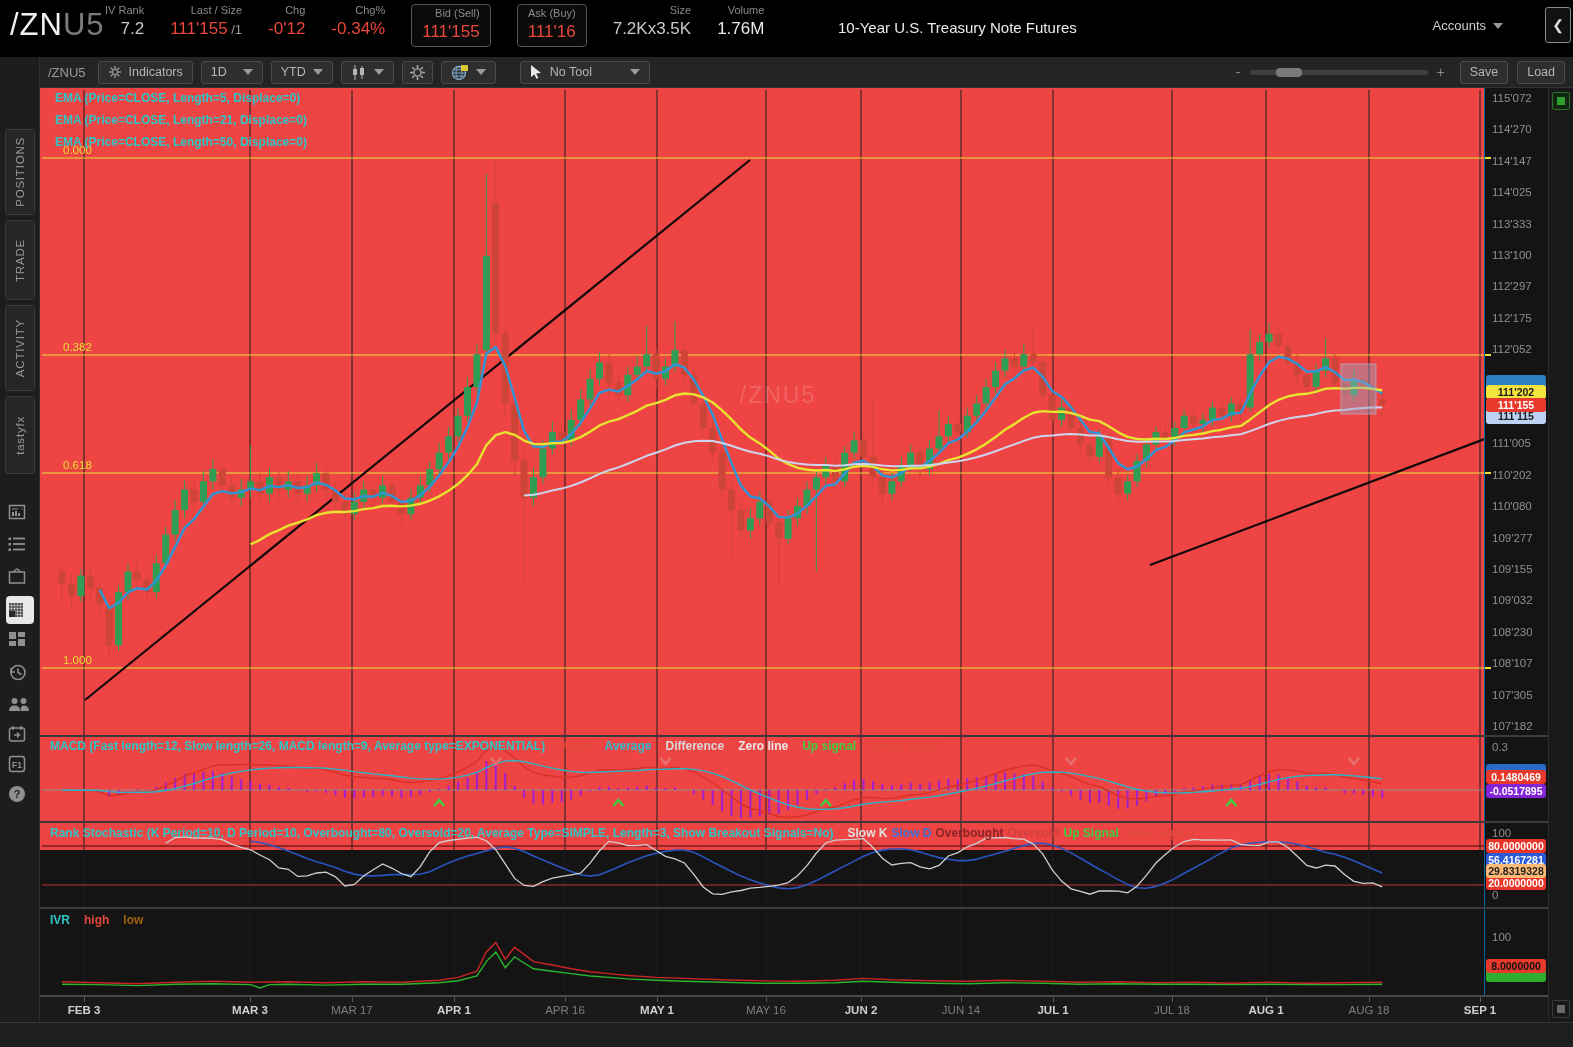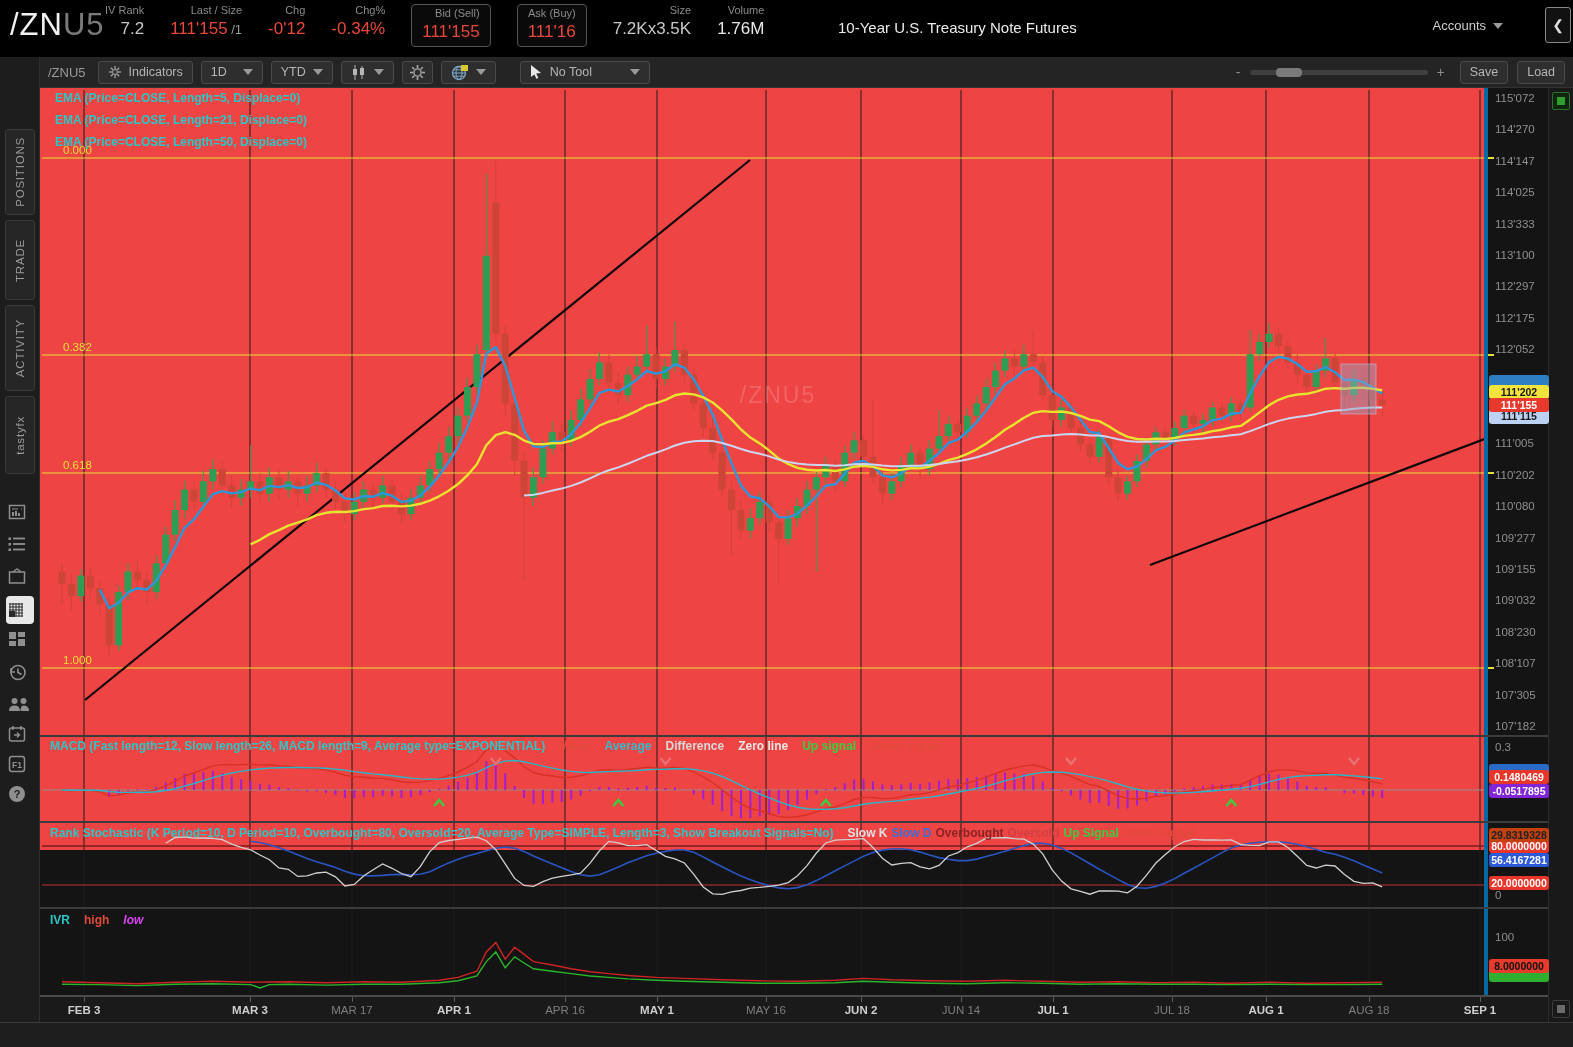--- a/index.html
+++ b/index.html
@@ -43,21 +43,21 @@
   #zoom-handle { position:absolute; top:-2px; width:26px; height:9px; background:#7a7a7a; border-radius:4px; }
   .zoom-sign { color:#8a8a8a; font-size:14px; }
 
   
   #chart-wrap { position:absolute; left:40px; top:88px; width:1444px; height:762px; background:#ef4444; }
   #chart-svg { position:absolute; left:0; top:0; }
   .study-label { position:absolute; font-size:12px; font-weight:bold; color:#2fc4c4; white-space:nowrap; z-index:5; }
   .legend-row { position:absolute; font-size:12px; font-weight:bold; white-space:nowrap; z-index:5; display:flex; gap:14px; }
 
   
-  #price-axis { position:absolute; left:1484px; top:88px; width:64px; height:907px; background:#141414; border-left:4px solid #0369a1; }
+  #price-axis { position:absolute; left:1484px; top:88px; width:64px; height:907px; background:#141414; border-left:1px solid #0369a1; }
   .ax-label { position:absolute; left:7px; font-size:11.5px; color:#8f8f8f; white-space:nowrap; }
   .ax-bubble { position:absolute; left:1px; width:60px; border-radius:3px; font-size:10.5px; font-weight:bold; text-align:center; z-index:6; overflow:hidden; }
   .fib-tick { position:absolute; left:0; width:6px; height:2px; background:#e8df35; }
   #right-rail { position:absolute; left:1548px; top:88px; width:25px; height:959px; background:#191919; border-left:1px solid #2c2c2c; }
   .rail-box { position:absolute; left:3px; width:18px; height:18px; border:1px solid #3c3c3c; border-radius:2px; display:flex; align-items:center; justify-content:center; }
 
   
   #time-axis { position:absolute; left:40px; top:995px; width:1508px; height:27px; background:#1a1a1a; border-top:2px solid #4a4a4a; }
   .t-label { position:absolute; top:7px; transform:translateX(-50%); font-size:11.5px; color:#7e7e7e; white-space:nowrap; }
   .t-label.bold { color:#cfcfcf; font-weight:bold; }
@@ -804,21 +804,21 @@
         <span style="color: rgb(138, 36, 36);">Overbought</span>
         <span style="color: rgb(208, 64, 64);">Oversold</span>
         <span style="color: rgb(62, 203, 62);">Up Signal</span>
         <span style="color: rgb(224, 74, 58);">Down Signal</span>
       </span>
   </div>
   <div class="legend-row" style="left:50px; top:913px;">
     <span class="study-label" style="position:static;">IVR</span>
     <span id="ivr-legend" style="display:flex;gap:14px;">
         <span style="color: rgb(224, 74, 58);">high</span>
-        <span style="color: #d946ef; font-style: italic;">low</span>
+        <span style="color: #a16207;">low</span>
       </span>
   </div>
 
   <div class="sep" style="top:735px;"></div>
   <div class="sep" style="top:821px;"></div>
   <div class="sep" style="top:907px;"></div>
 
   <div id="price-axis">
       <div class="ax-label" style="top: 4px;">115'072</div>
       <div class="ax-label" style="top: 35.4px;">114'270</div>
@@ -851,21 +851,21 @@
       <div class="ax-bubble" style="top: 287px; height: 13px; line-height: 13px; background: rgb(46, 127, 194); color: rgb(255, 255, 255);"></div>
       <div class="ax-bubble" style="top: 297px; height: 14px; line-height: 14px; background: rgb(242, 228, 60); color: rgb(26, 26, 26);">111'202</div>
       <div class="ax-bubble" style="top: 321px; height: 15px; line-height: 15px; background: rgb(188, 210, 242); color: rgb(26, 26, 26);">111'115</div>
       <div class="ax-bubble" style="top: 310px; height: 14px; line-height: 14px; background: rgb(232, 57, 44); color: rgb(255, 255, 255);">111'155</div>
       <div class="ax-bubble" style="top: 676px; height: 12px; line-height: 12px; background: rgb(42, 106, 200); color: rgb(255, 255, 255);"></div>
       <div class="ax-bubble" style="top: 682px; height: 14px; line-height: 14px; background: rgb(232, 54, 42); color: rgb(255, 255, 255);">0.1480469</div>
       <div class="ax-bubble" style="top: 696px; height: 14px; line-height: 14px; background: rgb(130, 36, 216); color: rgb(255, 255, 255);">-0.0517895</div>
       <div class="ax-bubble" style="top: 751px; height: 14px; line-height: 14px; background: rgb(232, 54, 42); color: rgb(255, 255, 255);">80.0000000</div>
       <div class="ax-bubble" style="top: 765px; height: 14px; line-height: 14px; background: rgb(42, 90, 216); color: rgb(255, 255, 255);">56.4167281</div>
       <div class="ax-bubble" style="top: 788px; height: 14px; line-height: 14px; background: rgb(232, 54, 42); color: rgb(255, 255, 255);">20.0000000</div>
-      <div class="ax-bubble" style="top: 740px; height: 14px; line-height: 14px; background: #c2410c; color: rgb(34, 34, 34);">29.8319328</div>
+      <div class="ax-bubble" style="top: 776px; height: 14px; line-height: 14px; background: #fdba74; color: rgb(34, 34, 34);">29.8319328</div>
       <div class="ax-bubble" style="top: 882px; height: 12px; line-height: 12px; background: rgb(47, 174, 47); color: rgb(255, 255, 255);"></div>
       <div class="ax-bubble" style="top: 871px; height: 14px; line-height: 14px; background: rgb(232, 59, 45); color: rgb(17, 17, 17);">8.0000000</div>
     </div>
   <div id="right-rail">
     <div class="rail-box" style="top:4px; border-color:#2f6f2f; background:#11260f;">
       <div style="width:8px;height:8px;background:#2f9e2f;"></div>
     </div>
     <div class="rail-box" style="top:912px;">
       <div style="width:8px;height:8px;background:#6a6a6a;"></div>
     </div>

